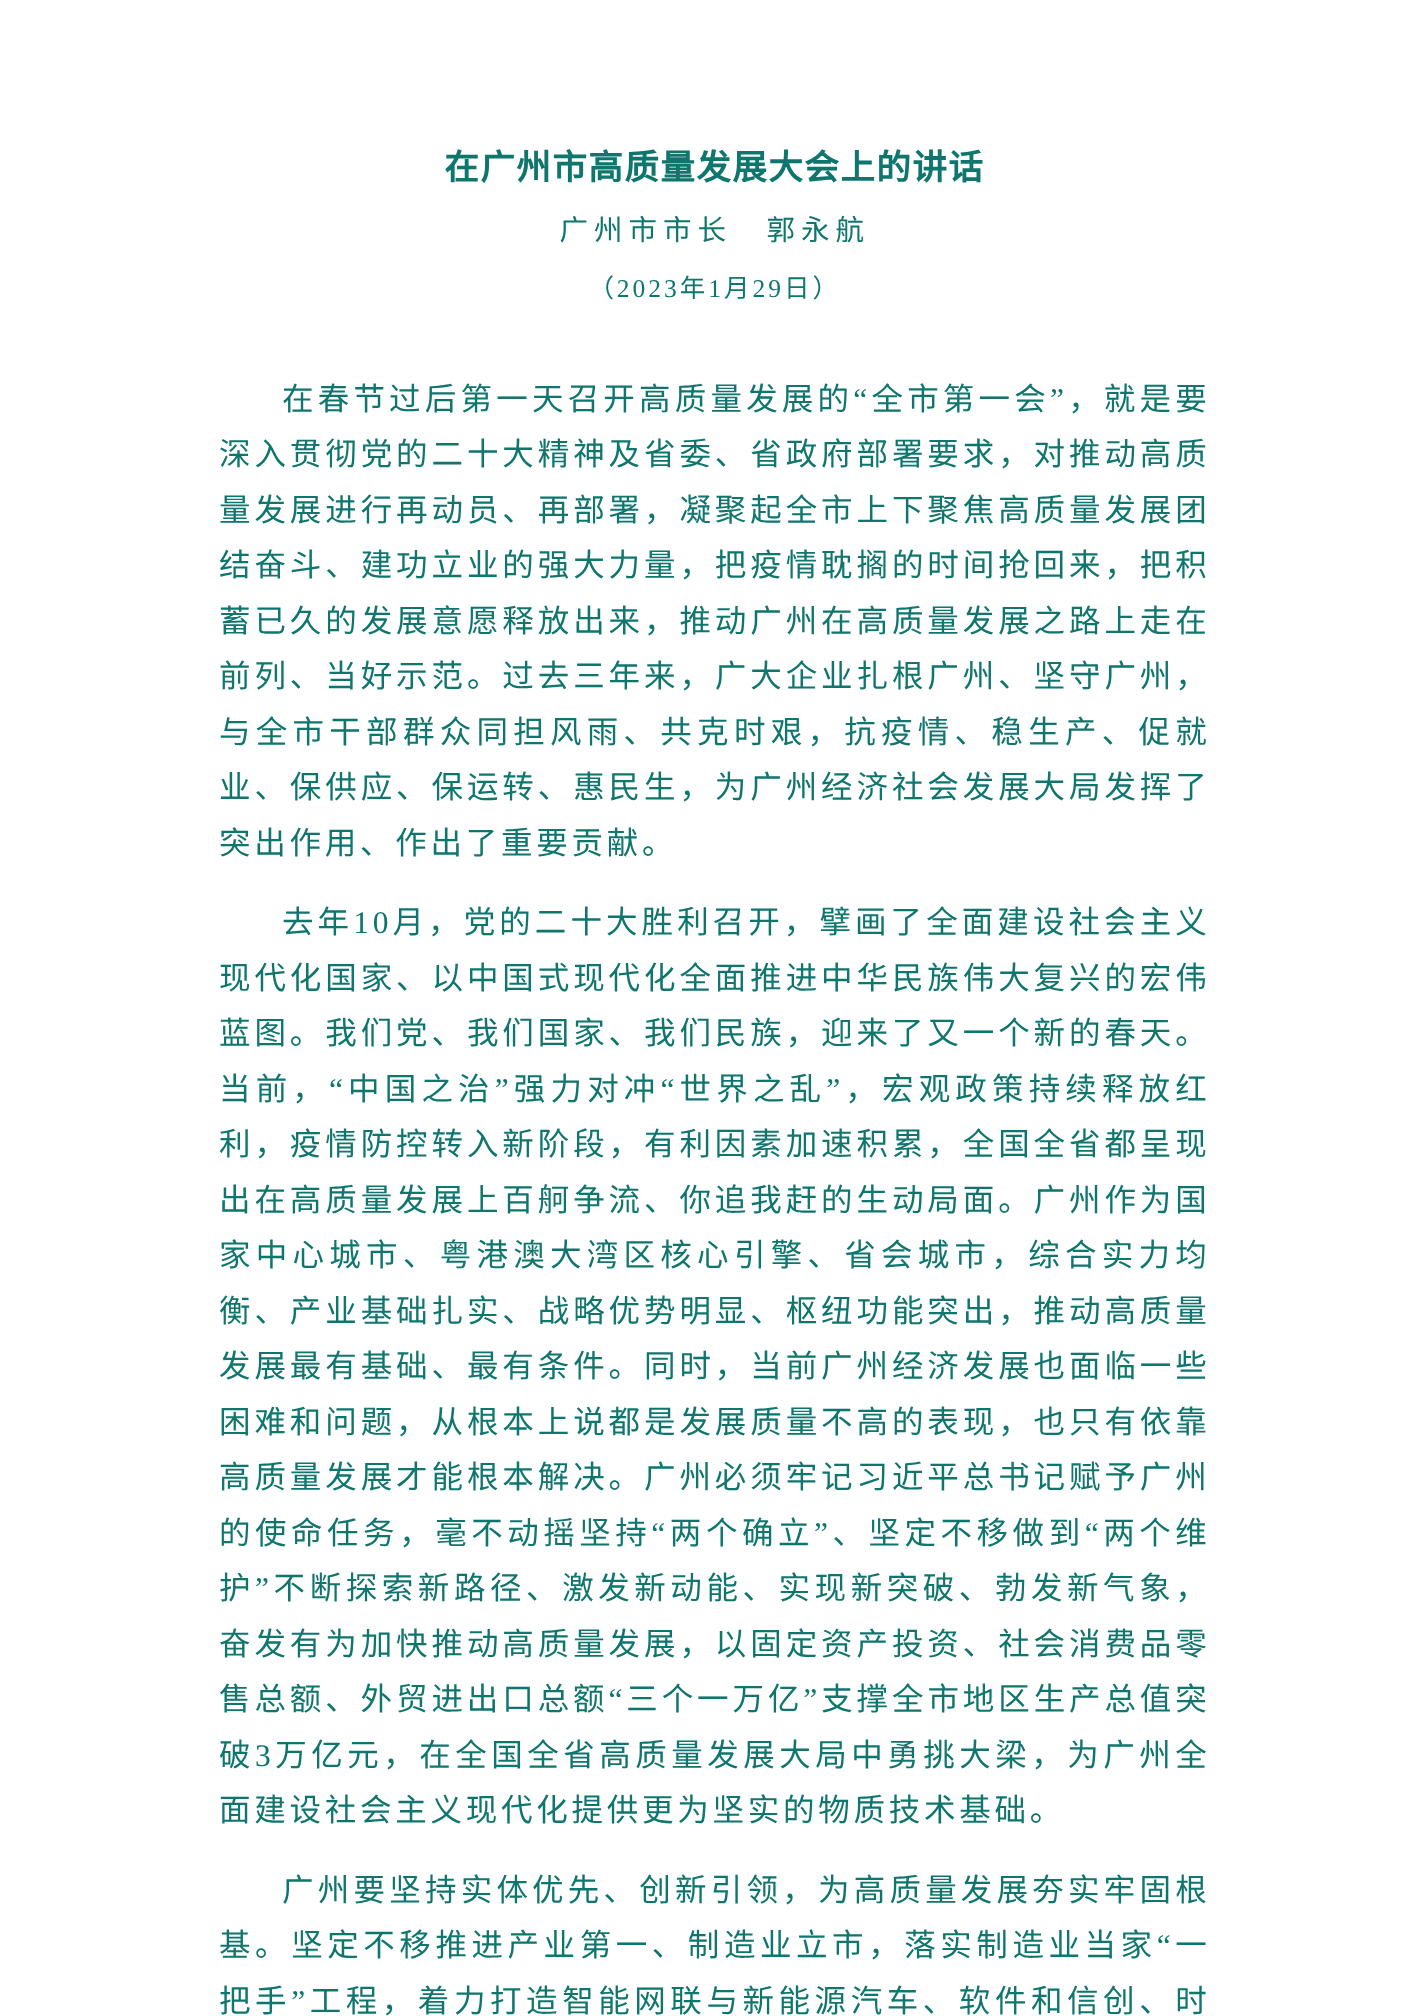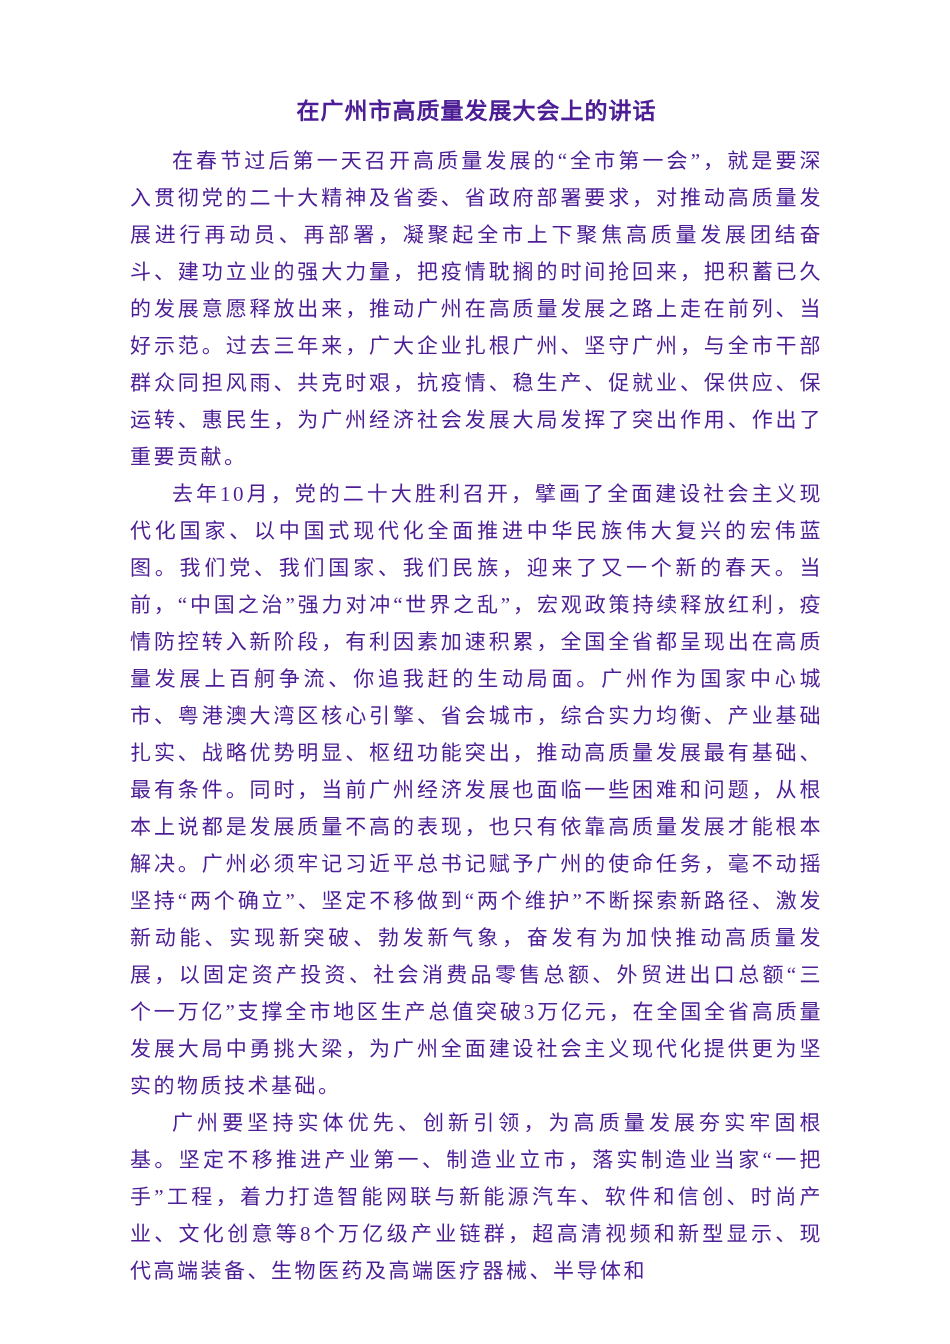--- a/index.html
+++ b/index.html
@@ -6,21 +6,21 @@
     margin: 0;
     padding: 0;
     background: #ffffff;
   }
   .page {
     position: relative;
     width: 860px;
     height: 1344px;
     margin: 0 auto;
     background: #ffffff;
-    color: #4c1d95;
+    color: #0f766e;
     font-family: "Liberation Serif", "DejaVu Serif", serif;
     overflow: hidden;
     box-sizing: border-box;
   }
   .content {
     box-sizing: border-box;
     padding: 97px 82px 0 85px;
   }
   .doc-title {
     margin: 0 0 16px 0;
@@ -38,34 +38,36 @@
     letter-spacing: 4px;
   }
   .doc-date {
     margin: 0 0 44px 0;
     font-size: 17px;
     line-height: 22px;
     text-align: center;
     letter-spacing: 2px;
   }
   .body-text p {
-    margin: 0;
+    margin: 16px;
     font-size: 21px;
     line-height: 37px;
     letter-spacing: 2.5px;
     text-align: justify;
     text-indent: 2em;
     word-break: break-all;
   }
 </style>
 </head>
 <body>
 
 <div class="page">
   <div class="content">
     <h1 class="doc-title">在广州市高质量发展大会上的讲话</h1>
+    <div class="doc-author">广州市市长　郭永航</div>
+    <div class="doc-date">（2023年1月29日）</div>
     <div class="body-text">
       <p>在春节过后第一天召开高质量发展的“全市第一会”，就是要深入贯彻党的二十大精神及省委、省政府部署要求，对推动高质量发展进行再动员、再部署，凝聚起全市上下聚焦高质量发展团结奋斗、建功立业的强大力量，把疫情耽搁的时间抢回来，把积蓄已久的发展意愿释放出来，推动广州在高质量发展之路上走在前列、当好示范。过去三年来，广大企业扎根广州、坚守广州，与全市干部群众同担风雨、共克时艰，抗疫情、稳生产、促就业、保供应、保运转、惠民生，为广州经济社会发展大局发挥了突出作用、作出了重要贡献。</p>
       <p>去年10月，党的二十大胜利召开，擘画了全面建设社会主义现代化国家、以中国式现代化全面推进中华民族伟大复兴的宏伟蓝图。我们党、我们国家、我们民族，迎来了又一个新的春天。当前，“中国之治”强力对冲“世界之乱”，宏观政策持续释放红利，疫情防控转入新阶段，有利因素加速积累，全国全省都呈现出在高质量发展上百舸争流、你追我赶的生动局面。广州作为国家中心城市、粤港澳大湾区核心引擎、省会城市，综合实力均衡、产业基础扎实、战略优势明显、枢纽功能突出，推动高质量发展最有基础、最有条件。同时，当前广州经济发展也面临一些困难和问题，从根本上说都是发展质量不高的表现，也只有依靠高质量发展才能根本解决。广州必须牢记习近平总书记赋予广州的使命任务，毫不动摇坚持“两个确立”、坚定不移做到“两个维护”不断探索新路径、激发新动能、实现新突破、勃发新气象，奋发有为加快推动高质量发展，以固定资产投资、社会消费品零售总额、外贸进出口总额“三个一万亿”支撑全市地区生产总值突破3万亿元，在全国全省高质量发展大局中勇挑大梁，为广州全面建设社会主义现代化提供更为坚实的物质技术基础。</p>
       <p>广州要坚持实体优先、创新引领，为高质量发展夯实牢固根基。坚定不移推进产业第一、制造业立市，落实制造业当家“一把手”工程，着力打造智能网联与新能源汽车、软件和信创、时尚产业、文化创意等8个万亿级产业链群，超高清视频和新型显示、现代高端装备、生物医药及高端医疗器械、半导体和</p>
     </div>
   </div>
 </div>
 
 </body></html>

